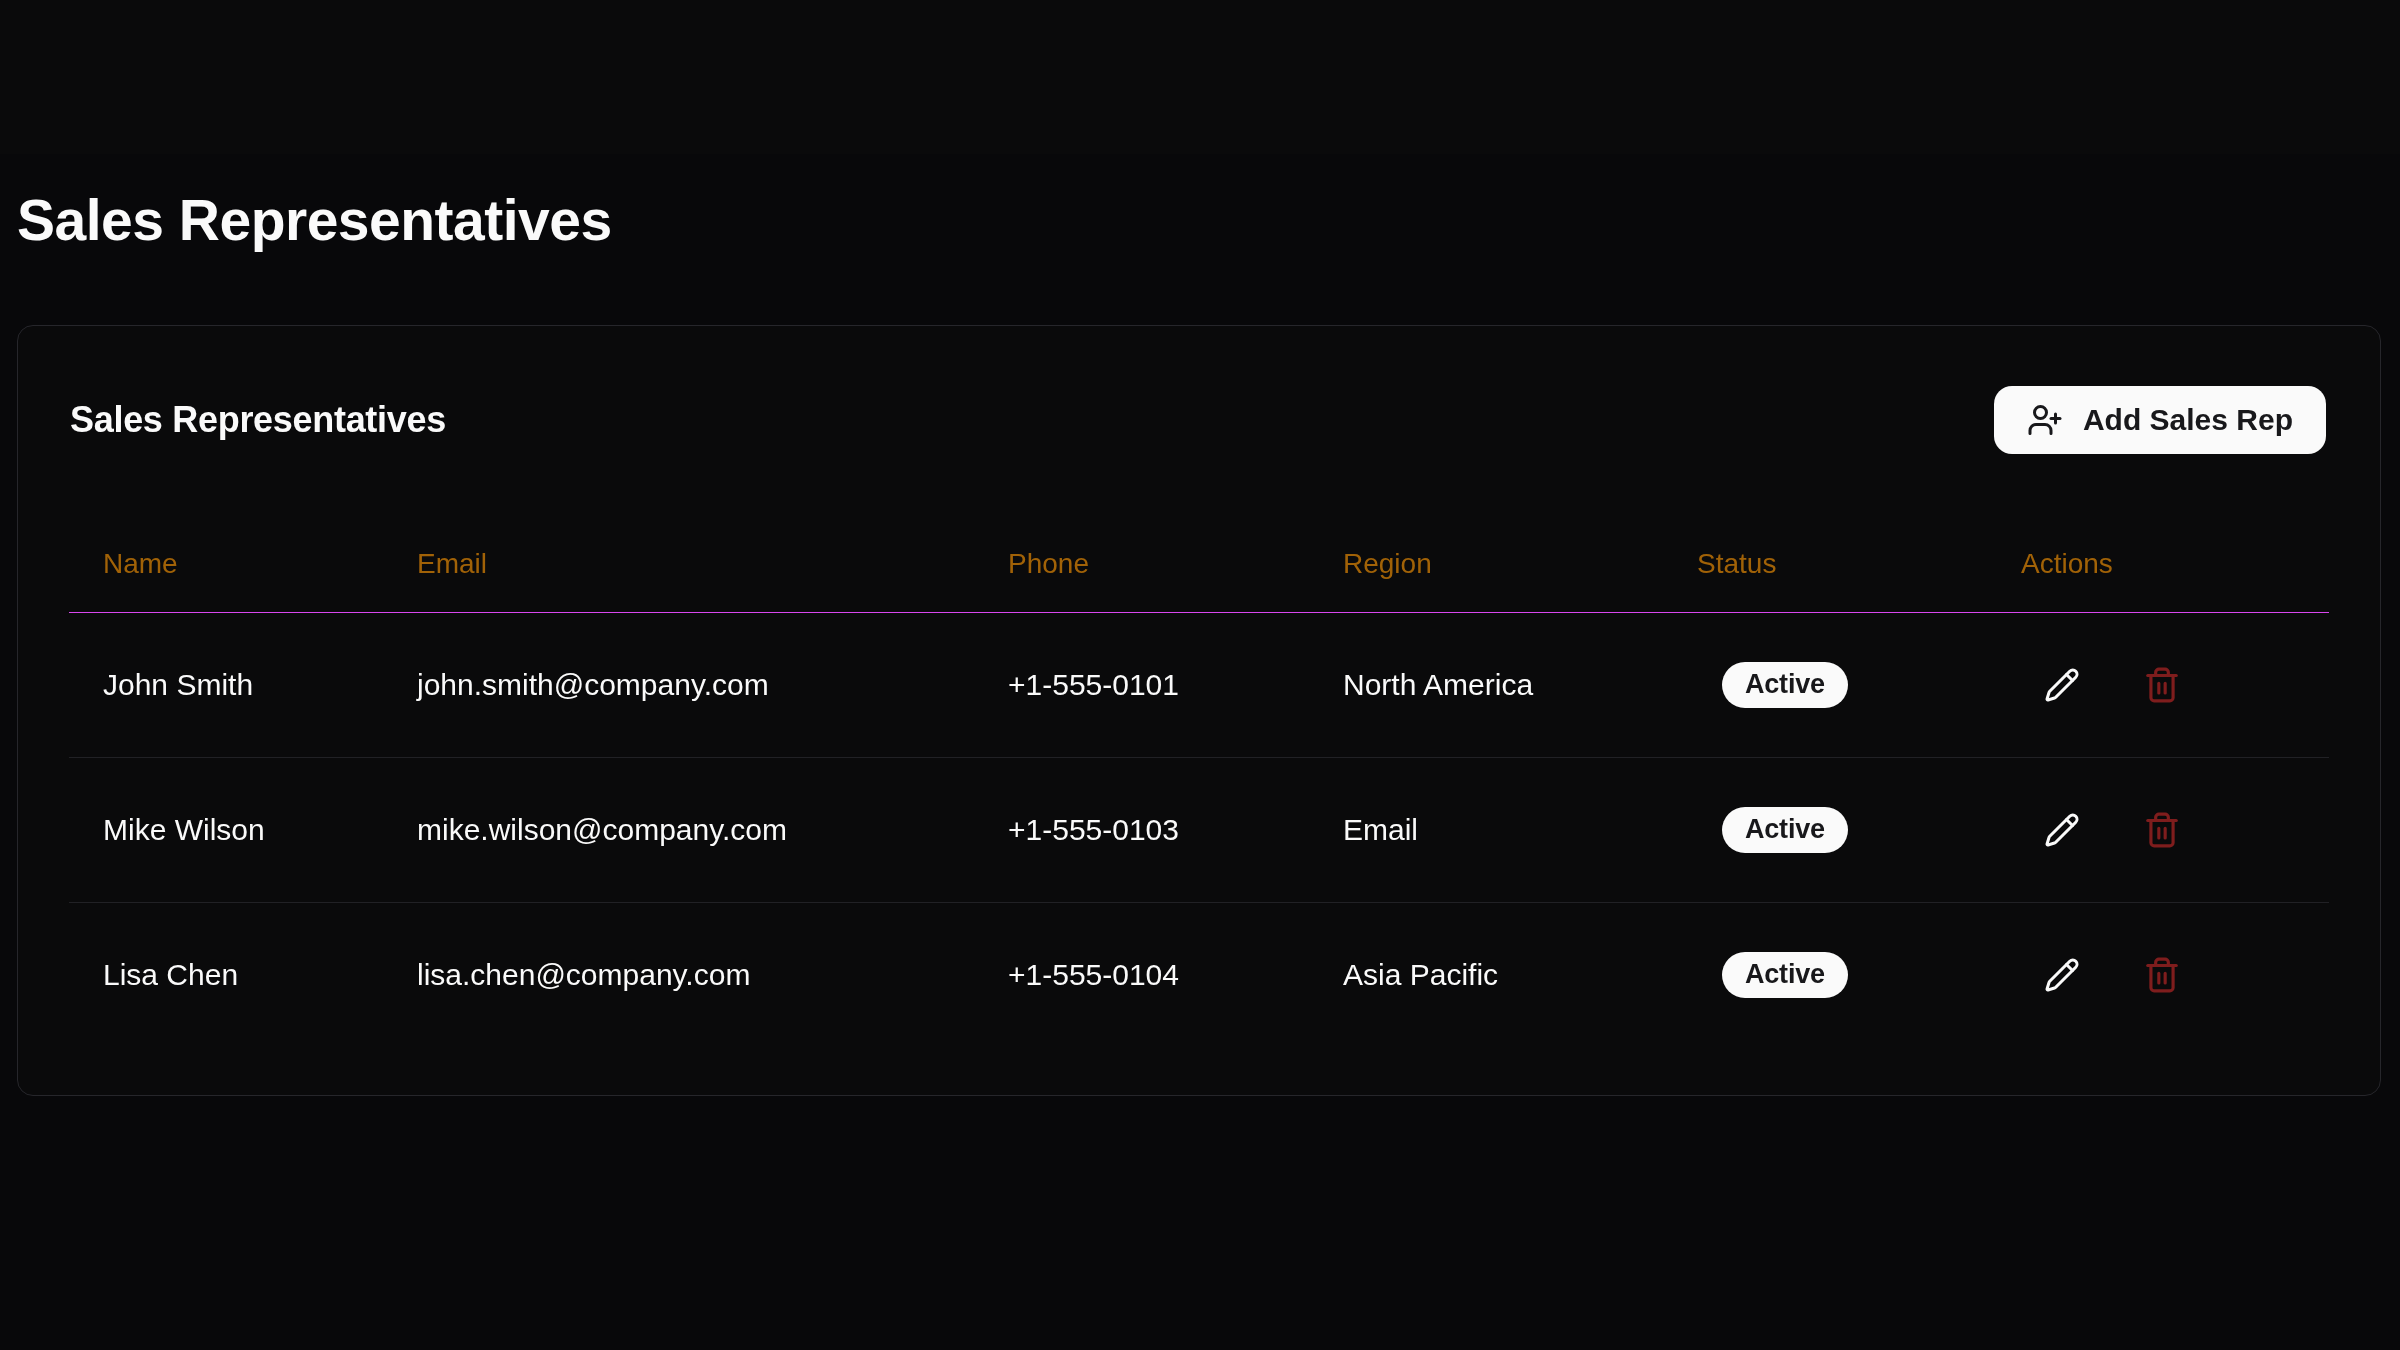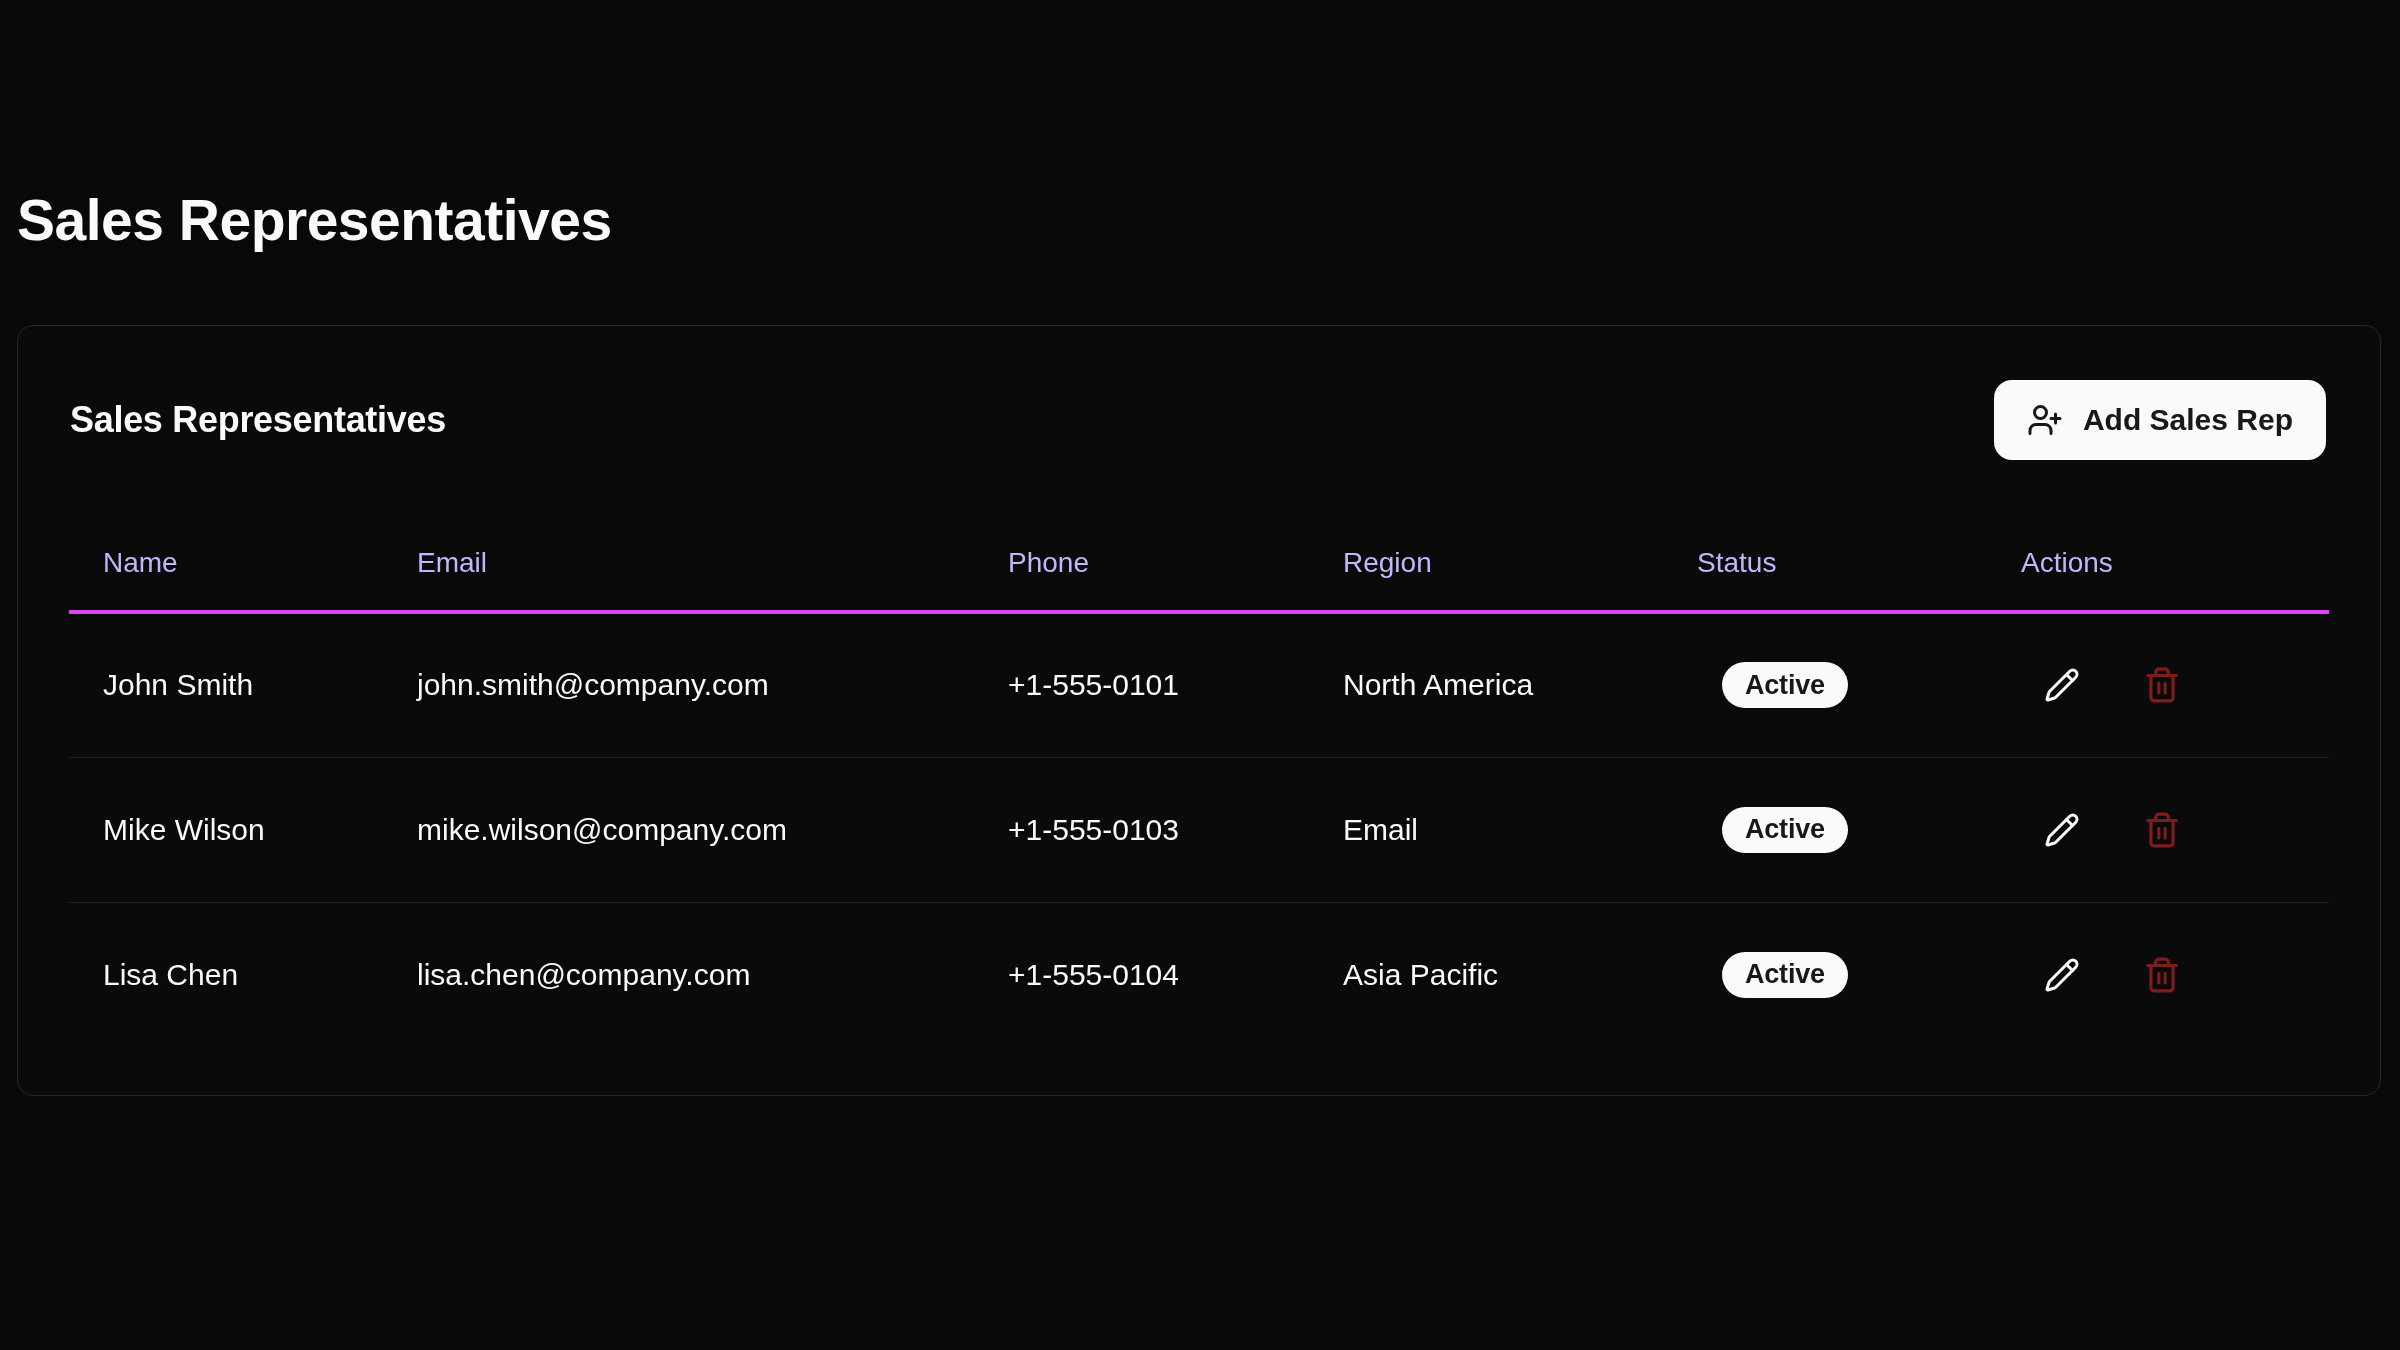--- a/index.html
+++ b/index.html
@@ -44,21 +44,21 @@
     padding: 54px 54px 0 52px;
     height: 134px;
   }
   .card-title {
     font-size: 36px; line-height: 44px;
     font-weight: 700; letter-spacing: -0.3px;
     color: #fafafa;
   }
   .add-btn {
     display: inline-flex; align-items: center; gap: 20px;
-    height: 80px; padding: 0 33px;
+    height: 68px; padding: 0 33px;
     background: #fafafa; color: #18181b;
     border: none; border-radius: 18px;
     font-family: inherit;
     font-size: 30px; font-weight: 600;
     cursor: pointer;
   }
   .add-btn svg { flex: none; }
   .table-wrap { margin: 56px 51px 0 51px; }
   table {
     width: 100%;
@@ -69,22 +69,22 @@
   col.c-email  { width: 591px; }
   col.c-phone  { width: 335px; }
   col.c-region { width: 354px; }
   col.c-status { width: 324px; }
   col.c-actions{ width: auto;  }
   thead th {
     height: 96px;
     padding: 0 0 0 34px;
     text-align: left; vertical-align: middle;
     font-size: 28px; font-weight: 500;
-    color: #c4b5fd;
-    border-bottom: 4px solid #d946ef;
+    color: #a16207;
+    border-bottom: 1px solid #d946ef;
   }
   tbody td {
     height: 145px;
     padding: 0 0 0 34px;
     vertical-align: middle;
     font-size: 30px; font-weight: 400;
     color: #fafafa;
     border-bottom: 1px solid #212125;
   }
   tbody tr:last-child td { border-bottom: none; }

